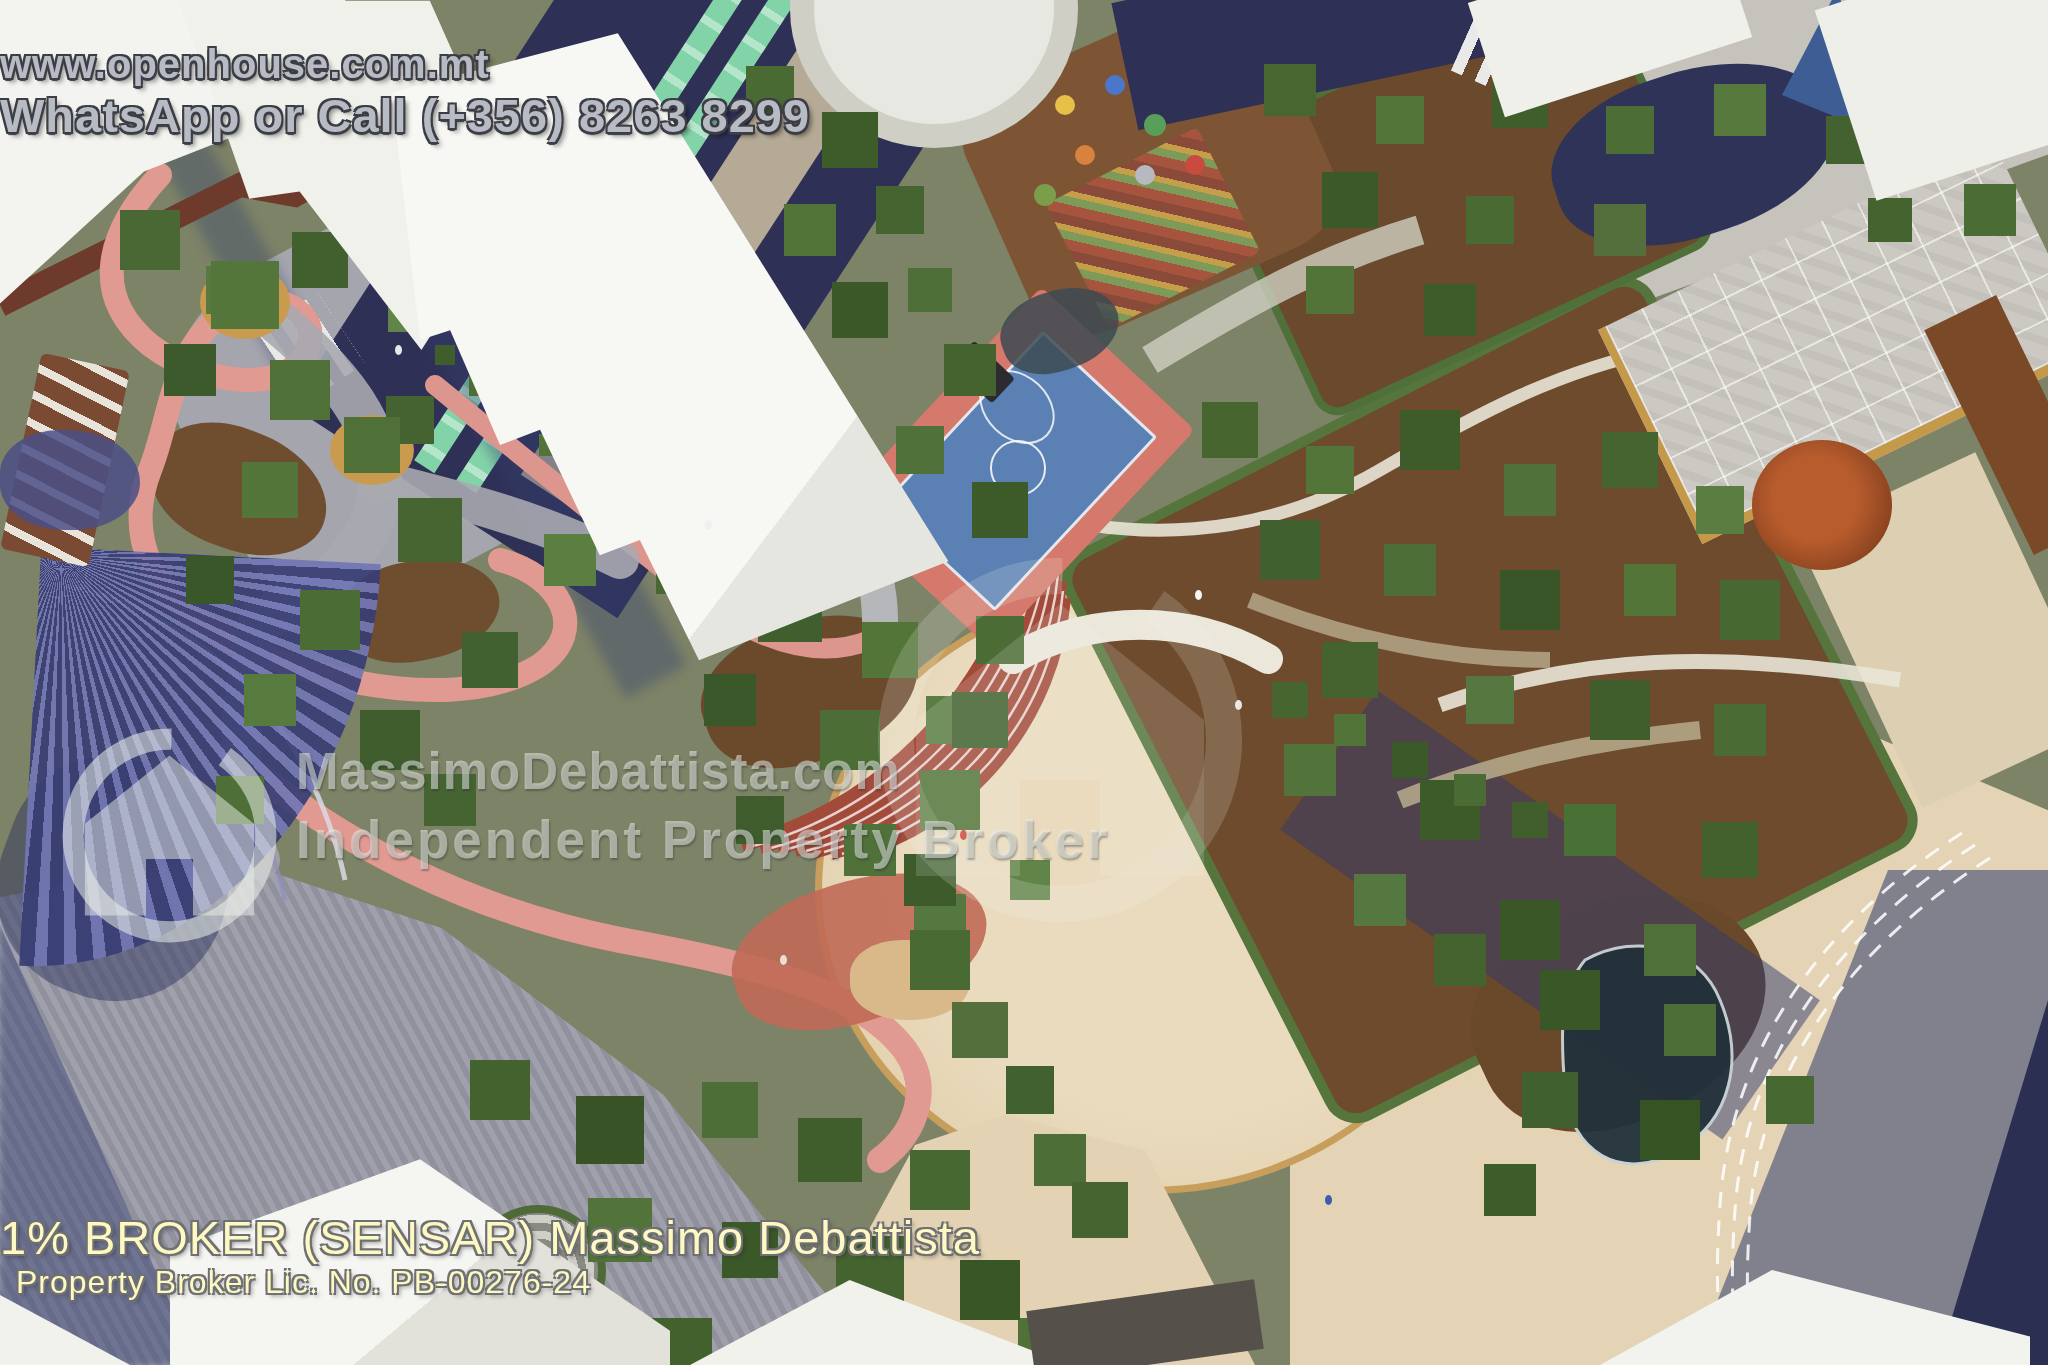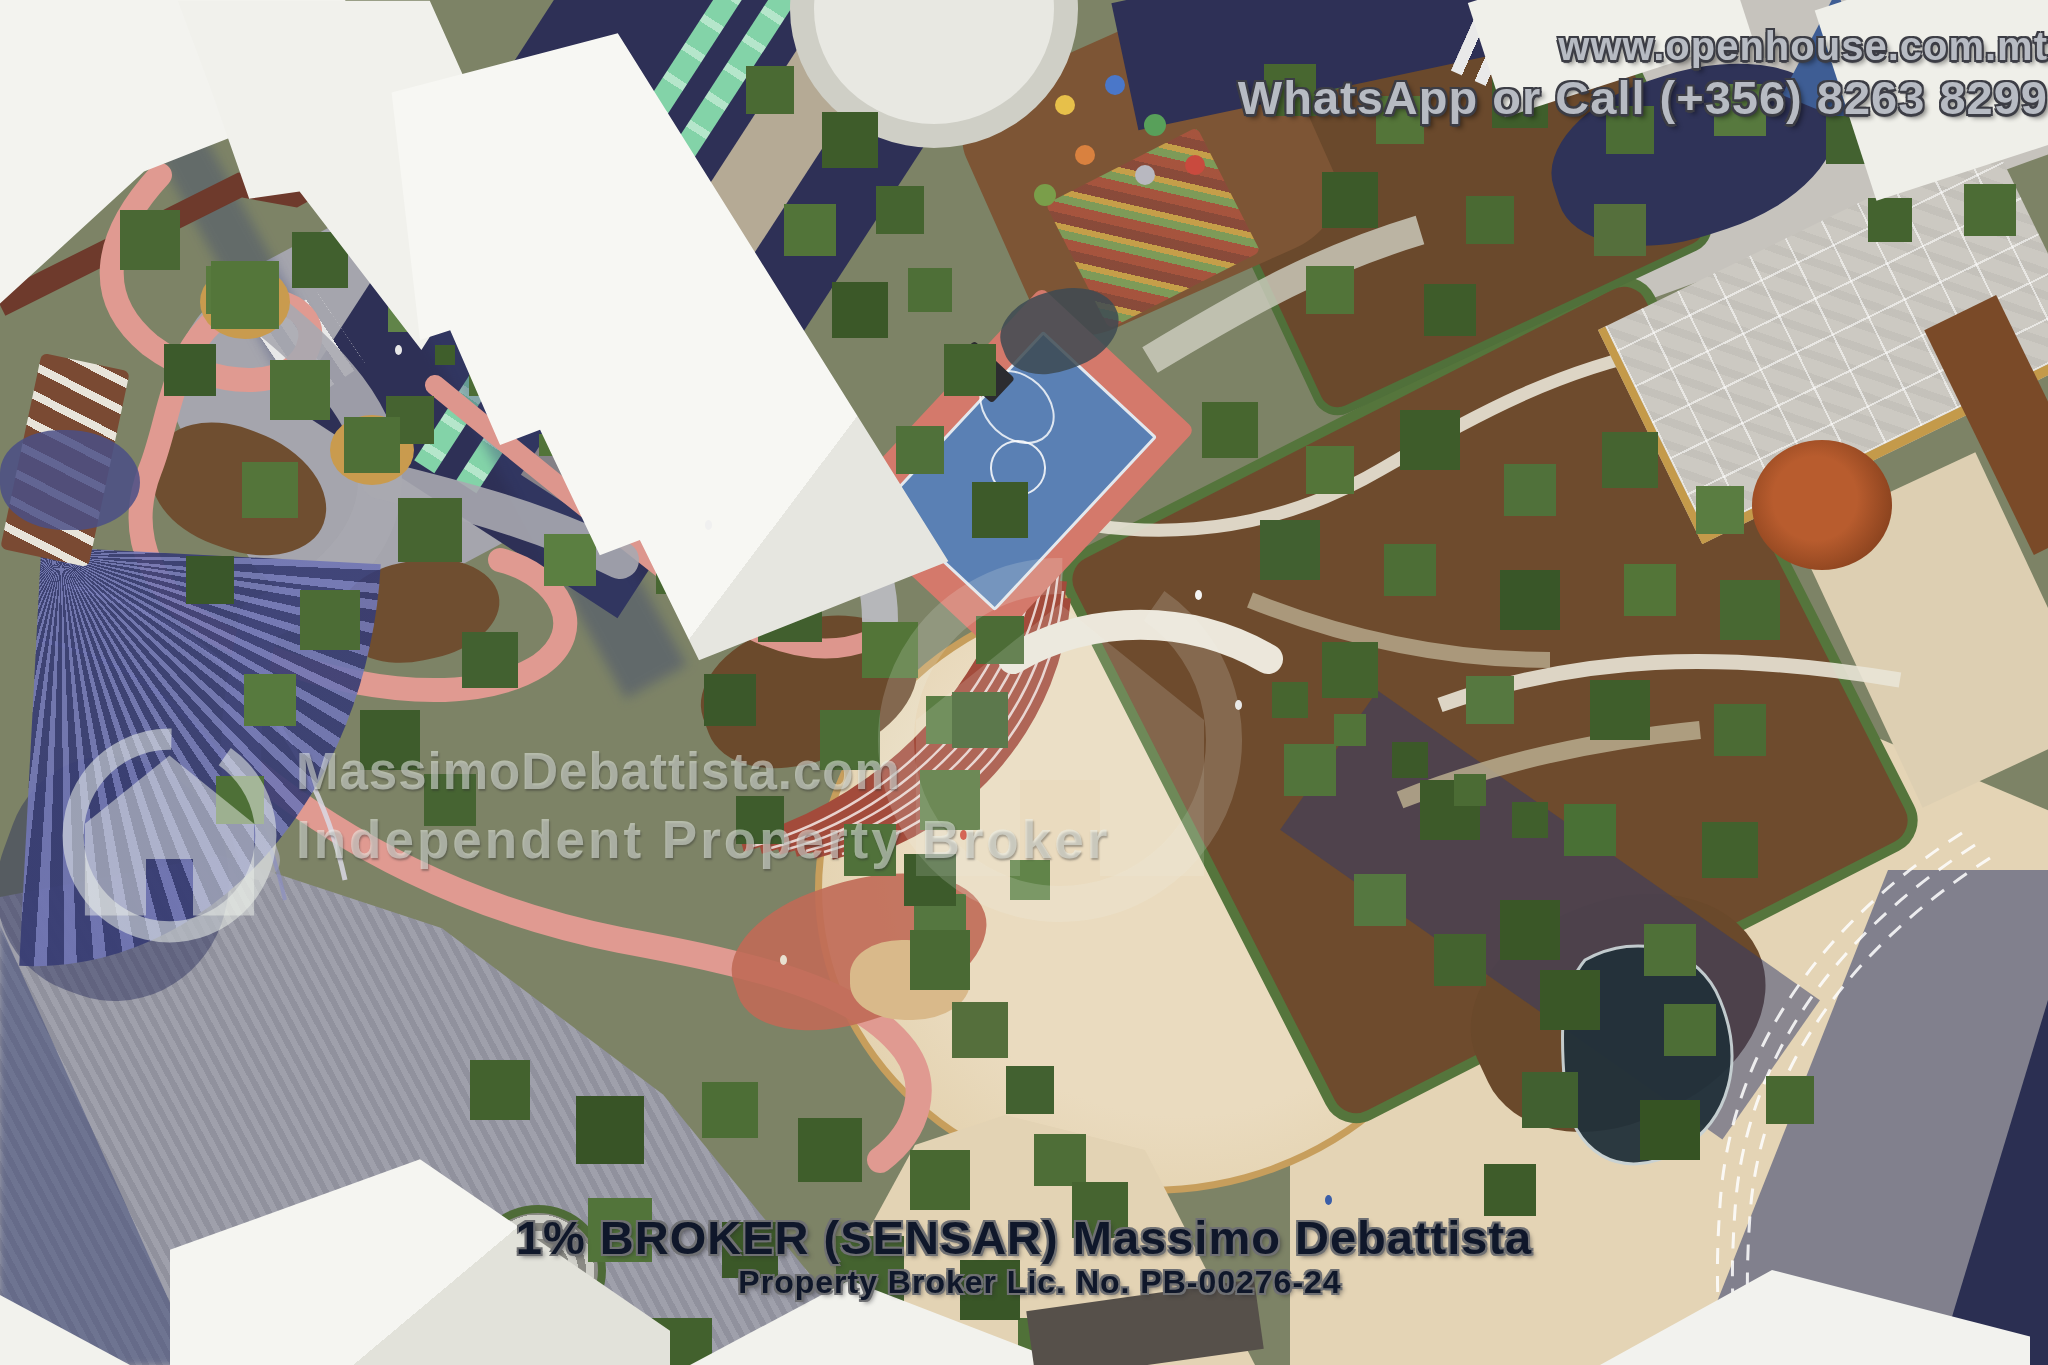--- a/index.html
+++ b/index.html
@@ -1,23 +1,23 @@
 <!DOCTYPE html>
 <html><head>
 <meta charset="utf-8">
 <style>
   html,body{margin:0;padding:0;background:#222;}
   #stage{position:relative;width:2048px;height:1365px;overflow:hidden;
          background:#7d8366;font-family:"Liberation Sans",sans-serif;}
   .abs{position:absolute;}
   .blob{border-radius:45% 55% 50% 48%;}
   
-  .topline{width:100%;text-align:right;font-weight:bold;color:#b7bbc3;letter-spacing:1px;
-    text-shadow:2px 2px 0 #3c3d45,-2px -2px 0 #3c3d45,2px -2px 0 #3c3d45,-2px 2px 0 #3c3d45,0 3px 1px #3c3d45,4px 4px 5px rgba(0,0,0,.45);}
-  .botline{width:100%;text-align:center;font-weight:bold;color:#0f172a;letter-spacing:1px;
+  .topline{width:100%;text-align:left;font-weight:bold;color:#b7bbc3;letter-spacing:1px;
+    text-shadow:2px 2px 0 #3c3d45,-2px -2px 0 #3c3d45,2px -2px 0 #3c3d45,-2px 2px 0 #3c3d45,0 3px 1px #3c3d45,4px 4px 5px rgba(0,0,0,.45);margin-top:18px;}
+  .botline{width:100%;text-align:left;font-weight:normal;color:#fef9c3;letter-spacing:1px;
     text-shadow:2px 2px 0 #6f7073,-2px -2px 0 #6f7073,2px -2px 0 #6f7073,-2px 2px 0 #6f7073,3px 3px 4px rgba(40,40,45,.5);}
   .wmtext{color:rgba(238,243,238,.52);text-shadow:1px 2px 2px rgba(45,45,45,.38);white-space:nowrap;font-weight:bold;}
   
   .trees{width:0;height:0;border-radius:50%;}
 </style>
 </head>
 <body>
 
 <div id="stage">
 

